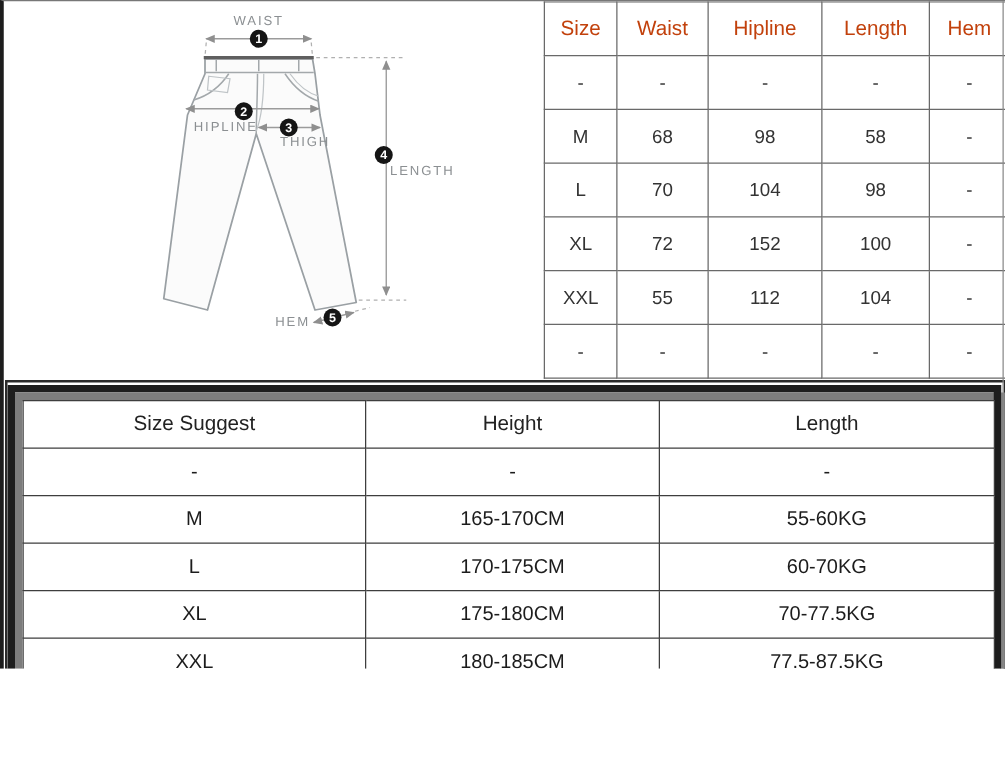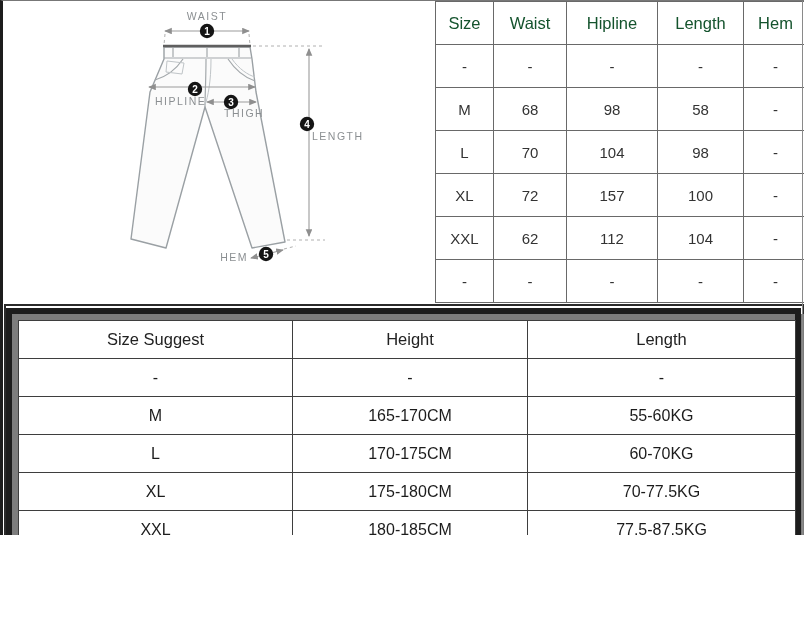--- a/index.html
+++ b/index.html
@@ -24,21 +24,21 @@
 
   
   .size-table {
     position:absolute; left:432px; top:0; width:372px;
     border-collapse:collapse; table-layout:fixed; background:#fff;
   }
   .size-table th, .size-table td {
     border:1px solid #696969; height:42px; padding:0;
     text-align:center; vertical-align:middle; font-weight:400;
   }
-  .size-table th { font-size:16.5px; color:#14532d; }
+  .size-table th { font-size:16.5px; color:#c2410c; }
   .size-table td { font-size:15px;  color:#333333; }
 
   
   .bottom-outer {
     position:absolute; left:1px; top:303px; width:801px; height:400px;
     border:2px solid #2b2b2b; background:#fff; box-sizing:border-box;
   }
   .frame {
     position:absolute; left:3px; top:307px; width:795px; height:286px;
     box-sizing:border-box; border:6px solid #1d1d1d; background:#fff;
@@ -154,27 +154,27 @@
         <tr>
           <td>L</td>
           <td>70</td>
           <td>104</td>
           <td>98</td>
           <td>-</td>
         </tr>
         <tr>
           <td>XL</td>
           <td>72</td>
-          <td>157</td>
+          <td>152</td>
           <td>100</td>
           <td>-</td>
         </tr>
         <tr>
           <td>XXL</td>
-          <td>62</td>
+          <td>55</td>
           <td>112</td>
           <td>104</td>
           <td>-</td>
         </tr>
         <tr>
           <td>-</td>
           <td>-</td>
           <td>-</td>
           <td>-</td>
           <td>-</td>

